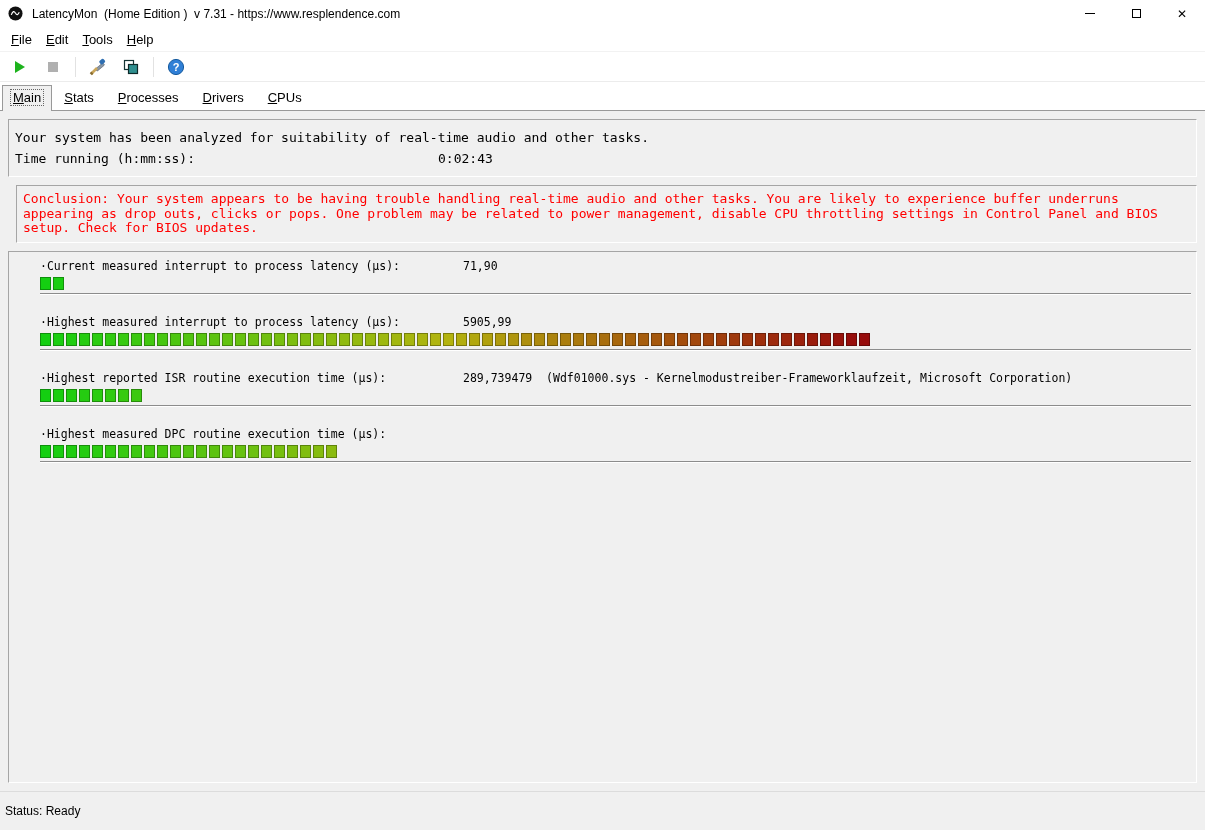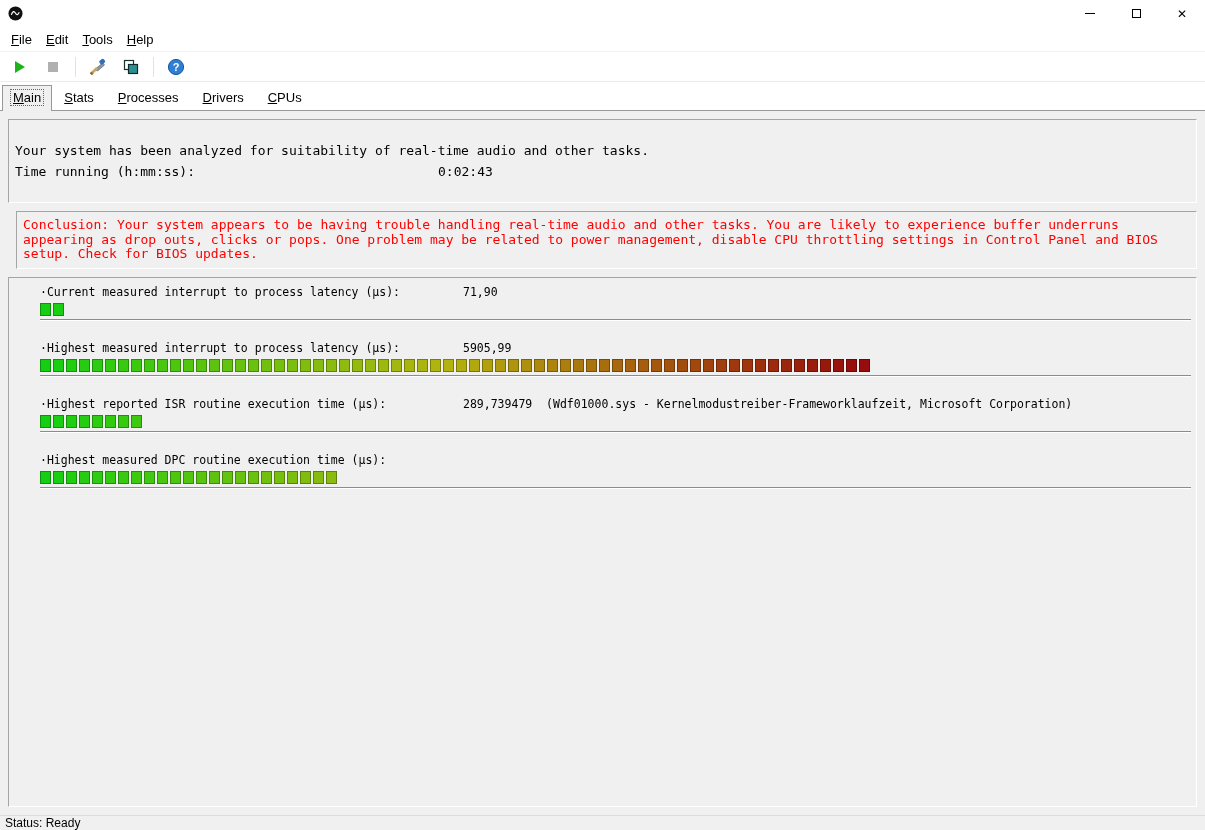--- a/index.html
+++ b/index.html
@@ -28,50 +28,51 @@
 
   
   .tabstrip { height:29px; background:#fff; display:flex; align-items:flex-end; padding-left:2px; border-bottom:1px solid #999; flex:0 0 auto; }
   .tab { padding:4px 12px 5px; font-size:13px; cursor:default; }
   .tab.active { background:#f0f0f0; border:1px solid #999; border-bottom:none; margin-bottom:-1px; padding:4px 8px 6px; }
   .tab-label.focus { outline:1px dotted #666; padding:0 2px; }
 
   
   .panel { flex:1 1 auto; background:#f0f0f0; padding:8px; display:flex; flex-direction:column; overflow:hidden; }
   .box { border:1px solid #a5a5a5; border-bottom-color:#ffffff; border-right-color:#ffffff; background:#f0f0f0; }
-  .analysis-box { padding:20px 6px; margin-bottom:8px; font:13px "DejaVu Sans Mono",monospace; line-height:21px; }
+  .analysis-box { padding:7px 6px; margin-bottom:8px; font:13px "DejaVu Sans Mono",monospace; line-height:21px; }
   .kv { position:relative; }
   .kv-value { position:absolute; left:423px; top:0; white-space:pre; }
   .conclusion-box { padding:6px 6px; margin-bottom:8px; font:13px "DejaVu Sans Mono",monospace; line-height:14.5px;margin-left:8px; }
   .conclusion-text { color:#ff0000; }
   .stats-box { flex:1 1 auto; padding:6px 5px; font:11.5px "DejaVu Sans Mono",monospace; overflow:hidden; }
   .stat-row { margin-bottom:19px;margin-left:26px; }
   .stat-line { position:relative; height:16px; line-height:16px; white-space:pre; }
   .stat-value { position:absolute; left:423px; top:0; white-space:pre; }
   .stat-bar { height:14px; margin-top:3px; display:flex; }
   .seg { width:11px; height:13px; margin-right:2px; border:1px solid rgba(0,0,0,0.30); flex:0 0 auto; }
   .bar-gap { height:3px; }
   .stat-underline { height:0; border-top:1px solid #8c8c8c; border-bottom:1px solid #ffffff; margin-top:2px; }
 
   
-  .statusbar { height:15px; background:#f0f0f0; border-top:1px solid #dcdcdc; display:flex; align-items:center; padding-left:5px; font-size:12px; flex:0 0 auto; }
+  .statusbar { height:39px; background:#f0f0f0; border-top:1px solid #dcdcdc; display:flex; align-items:center; padding-left:5px; font-size:12px; flex:0 0 auto; }
   u { text-decoration:underline; }
 </style>
 </head>
 <body>
 
 <div class="window">
 
   <header class="titlebar">
     <span class="app-icon">
       <svg width="15" height="15" viewBox="0 0 16 16">
         <circle cx="8" cy="8" r="7.5" fill="#101010"></circle>
         <path d="M3.5 9.5 q2.2 -6 4.5 -1.8 q2 3.4 4 -1" stroke="#ffffff" stroke-width="1.3" fill="none"></path>
       </svg>
     </span>
+    <span class="title-text">LatencyMon  (Home Edition )  v 7.31 - https://www.resplendence.com</span>
     <div class="win-controls">
       <div class="win-btn">
           <span class="glyph-min"></span>
         </div>
       <div class="win-btn">
           <span class="glyph-max"></span>
         </div>
       <div class="win-btn">
           <span class="glyph-close">✕</span>
         </div>

